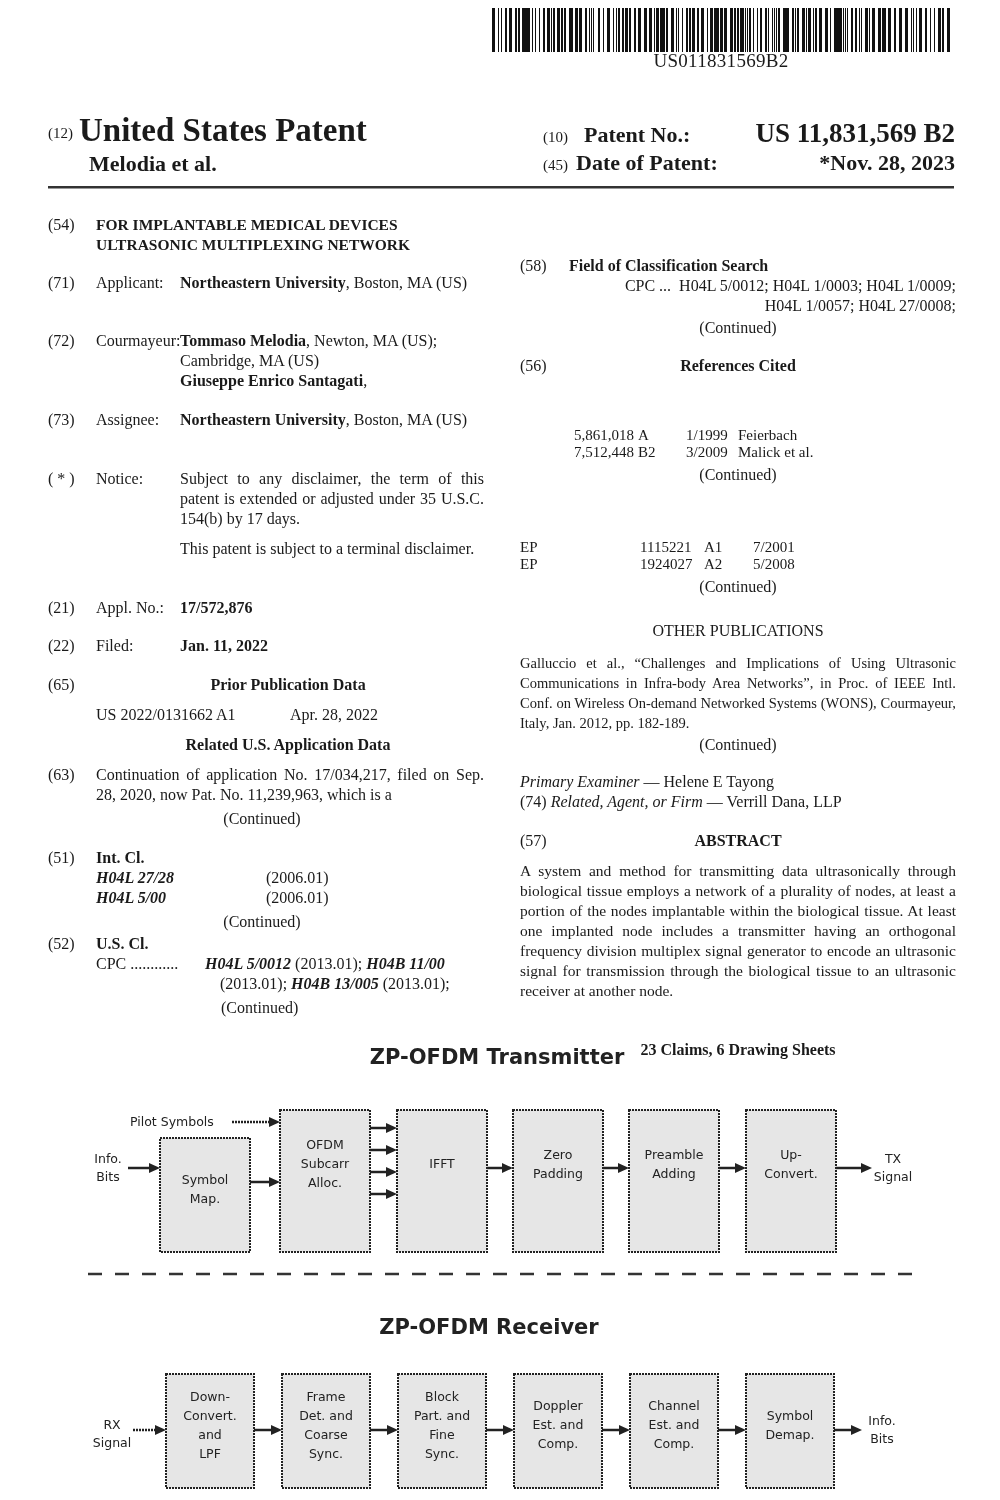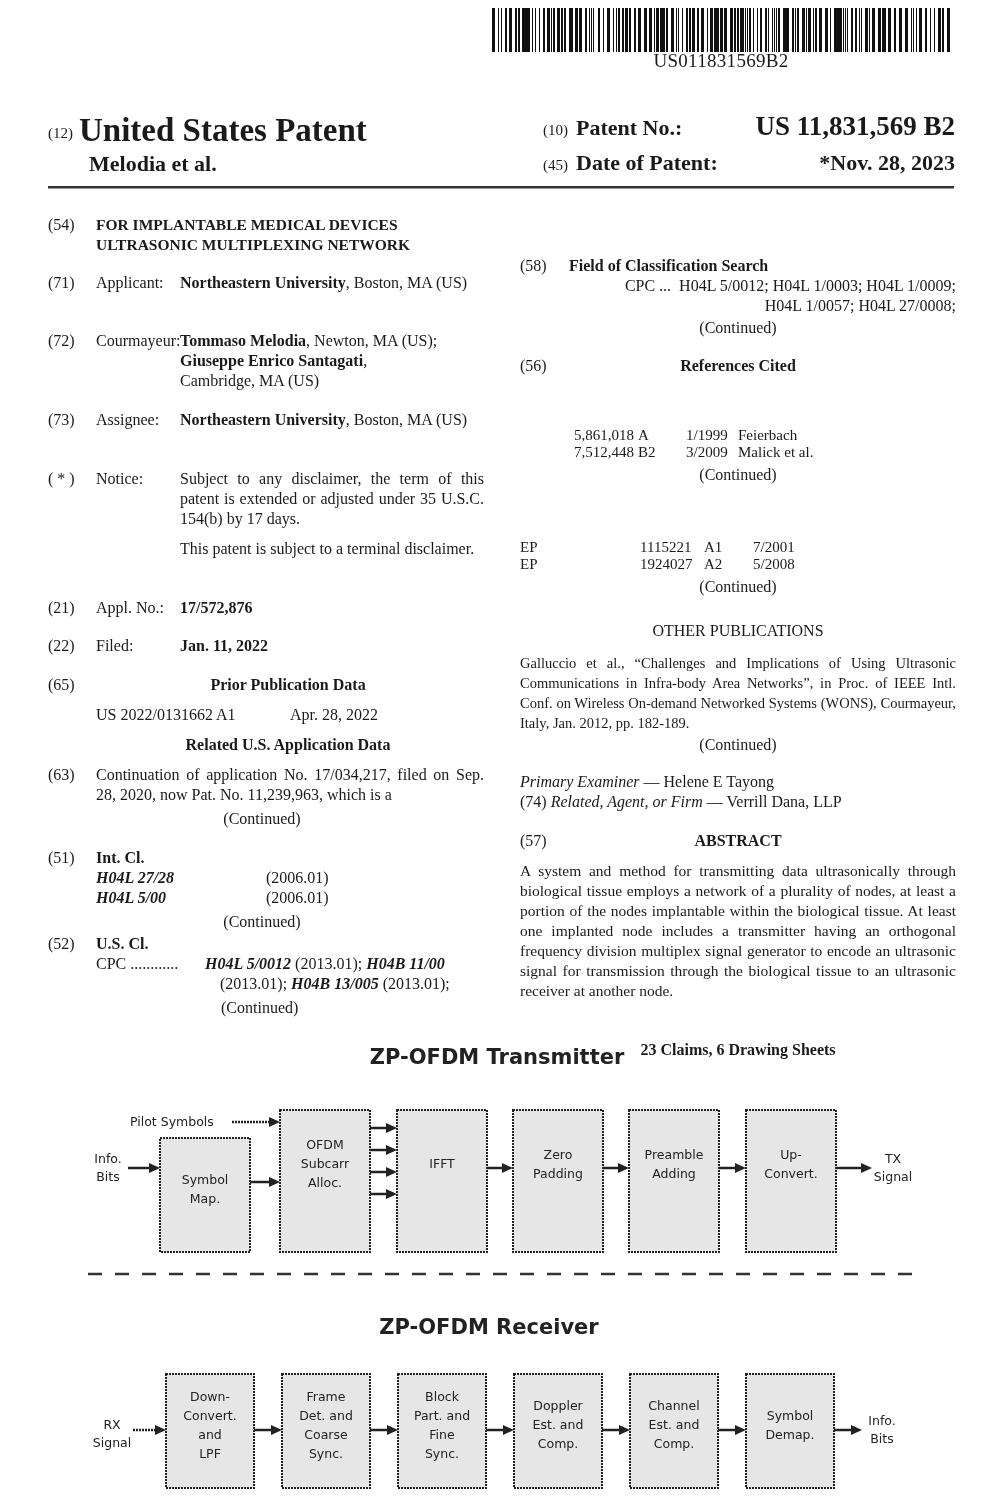--- a/index.html
+++ b/index.html
@@ -12,21 +12,21 @@
 
   
   #barcode { left: 490px; top: 8px; width: 462px; height: 44px; }
   #barcode-text { left: 490px; top: 50px; width: 462px; text-align: center; font-size: 19px; letter-spacing: 0.3px; }
 
   
   .hdr-num { font-size: 15px; }
   #hdr-left-title { left: 48px; top: 112px; font-size: 33px; font-weight: bold; white-space: nowrap; }
   #hdr-left-title .hdr-num { font-weight: normal; margin-right: 6px; vertical-align: 3px; }
   #hdr-authors { left: 89px; top: 151px; font-size: 22px; font-weight: bold; }
-  #hdr-right-1 { left: 543px; top: 111px; width: 412px; font-size: 22px; font-weight: bold; }
+  #hdr-right-1 { left: 543px; top: 118px; width: 412px; font-size: 22px; font-weight: bold; gap: 8px; }
   #hdr-right-2 { left: 543px; top: 150px; width: 412px; font-size: 22px; font-weight: bold; }
   .hdr-row { display: flex; align-items: baseline; }
   .hdr-row .hdr-num { font-weight: normal; margin-right: 8px; }
   .hdr-row .val { margin-left: auto; }
   #hdr-right-1 .val { font-size: 27px; }
   #hdr-divider { left: 48px; top: 186px; width: 906px; height: 2px; background: #333; border-bottom: 1px solid #999; }
 
   
   .fld { position: absolute; font-size: 16px; line-height: 20px; }
   .fld .code { position: absolute; left: 0; top: 0; width: 45px; }
@@ -303,22 +303,22 @@
   <span class="code">(71)</span>
   <span class="lbl">Applicant:</span>
   <div class="txt" style="width:300px;"><span class="b">Northeastern University</span><span>, Boston, MA (US)</span></div>
 </div>
 
 <div class="fld" style="left:48px; top:331px; width:440px; height:62px;">
   <span class="code">(72)</span>
   <span class="lbl">Courmayeur:</span>
   <div class="txt">
     <div><span class="b">Tommaso Melodia</span><span>, Newton, MA (US);</span></div>
+    <div>Cambridge, MA (US)</div>
     <div><span class="b">Giuseppe Enrico Santagati</span><span>,</span></div>
-    <div>Cambridge, MA (US)</div>
   </div>
 </div>
 
 <div class="fld" style="left:48px; top:410px; width:440px; height:42px;">
   <span class="code">(73)</span>
   <span class="lbl">Assignee:</span>
   <div class="txt" style="width:300px;"><span class="b">Northeastern University</span><span>, Boston, MA (US)</span></div>
 </div>
 
 <div class="fld" style="left:48px; top:469px; width:440px; height:115px;">

